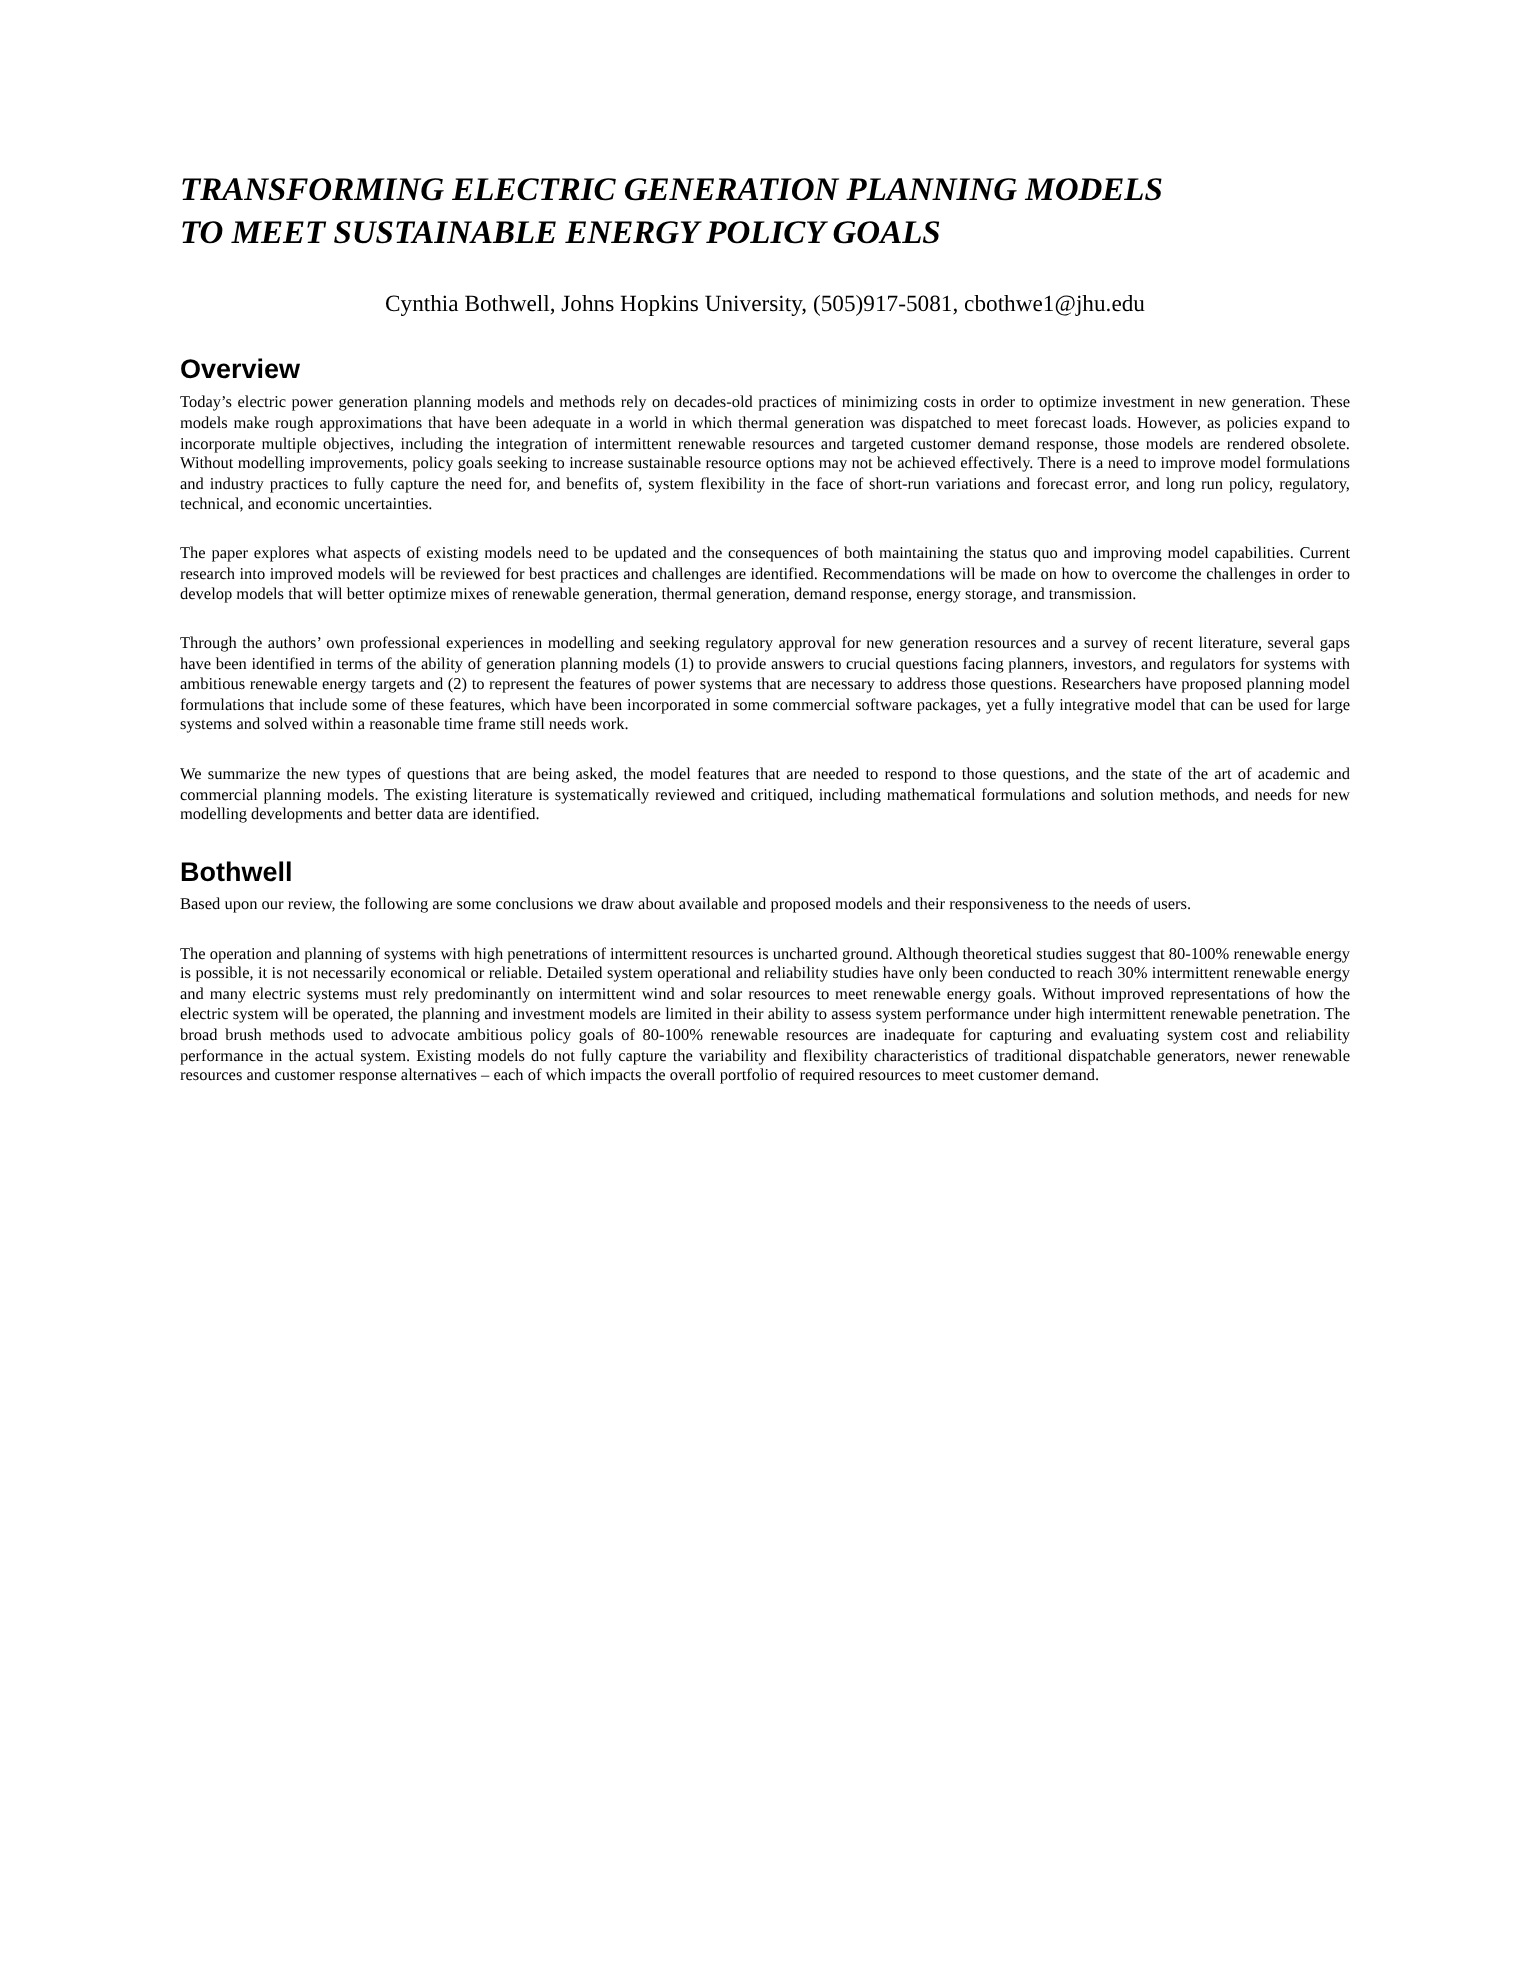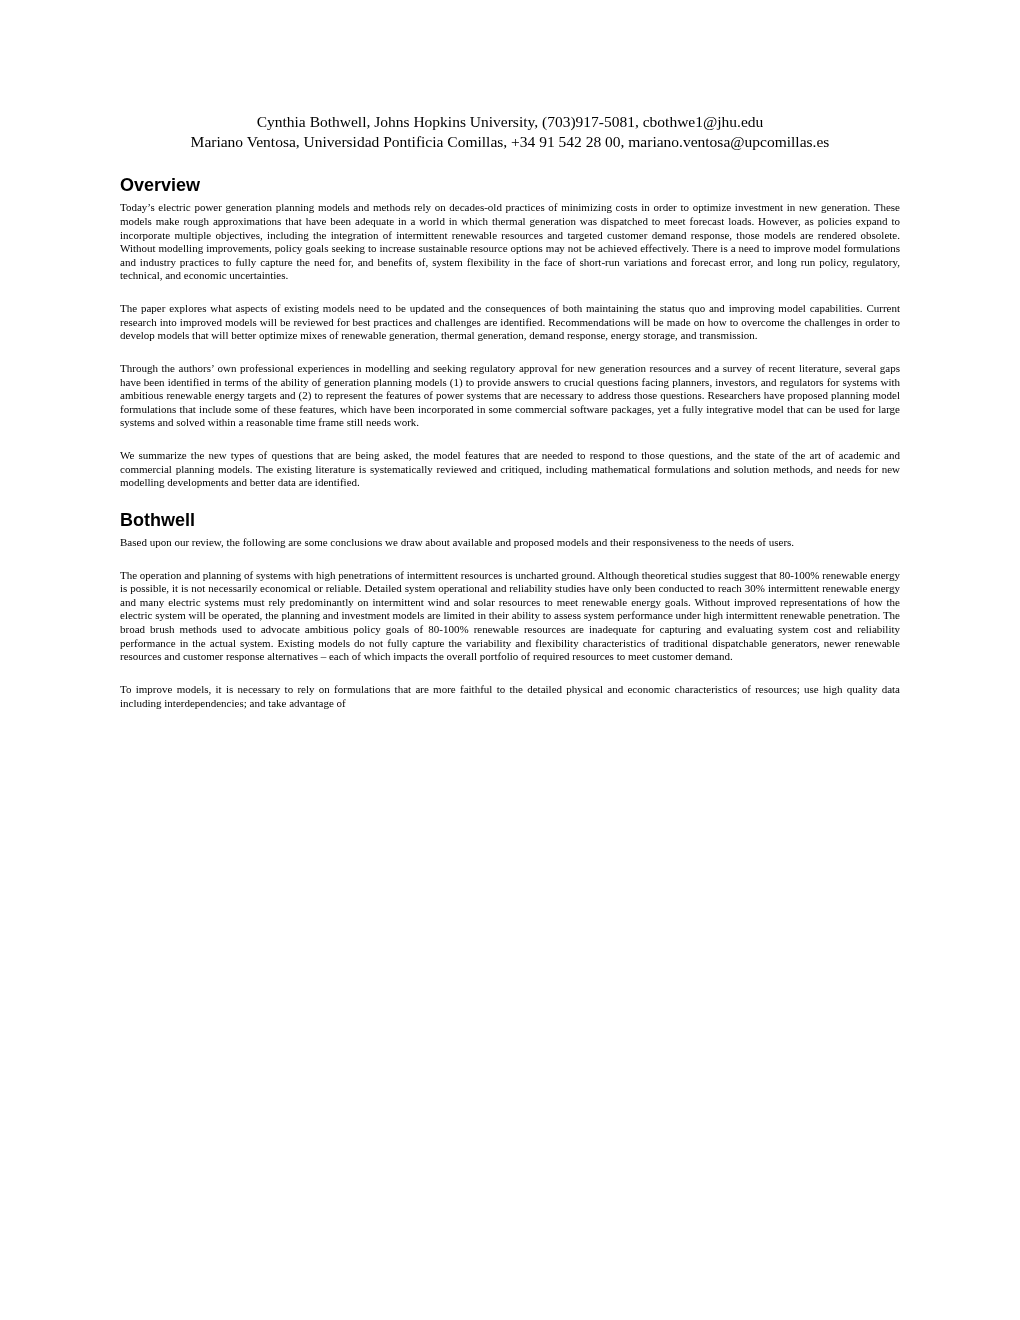--- a/index.html
+++ b/index.html
@@ -46,37 +46,39 @@
     line-height: 1.24;
     text-align: justify;
     margin: 0 0 19px 0;
   }
 </style>
 </head>
 <body>
 
 <div class="page">
 
+  <h1 class="title">
+    <span>TRANSFORMING ELECTRIC GENERATION PLANNING MODELS</span><br>
+    <span>TO MEET SUSTAINABLE ENERGY POLICY GOALS</span>
+  </h1>
 
   <div class="authors">
-    <div>Cynthia Bothwell, Johns Hopkins University, (703)917-5081, cbothwe1@jhu.edu</div>
-    <div>Mariano Ventosa, Universidad Pontificia Comillas, +34 91 542 28 00, mariano.ventosa@upcomillas.es</div>
+    <div>Cynthia Bothwell, Johns Hopkins University, (505)917-5081, cbothwe1@jhu.edu</div>
   </div>
 
   <section>
     <h2 class="section-heading first">Overview</h2>
     <p class="body-para">Today’s electric power generation planning models and methods rely on decades-old practices of minimizing costs in order to optimize investment in new generation.  These models make rough approximations that have been adequate in a world in which thermal generation was dispatched to meet forecast loads.   However, as policies expand to incorporate multiple objectives, including the integration of intermittent renewable resources and targeted customer demand response, those models are rendered obsolete.   Without modelling improvements, policy goals seeking to increase sustainable resource options may not be achieved effectively.  There is a need to improve model formulations and industry practices to fully capture the need for, and benefits of, system flexibility in the face of short-run variations and forecast error, and long run policy, regulatory, technical, and economic uncertainties.</p>
     <p class="body-para">The paper explores what aspects of existing models need to be updated and the consequences of both maintaining the status quo and improving model capabilities.   Current research into improved models will be reviewed for best practices and challenges are identified.  Recommendations will be made on how to overcome the challenges in order to develop models that will better optimize mixes of renewable generation, thermal generation, demand response, energy storage, and transmission.</p>
   </section>
 
   <section>
     <p class="body-para">Through the authors’ own professional experiences in modelling and seeking regulatory approval for new generation resources and a survey of recent literature, several gaps have been identified in terms of the ability of generation planning models (1) to provide answers to crucial questions facing planners, investors, and regulators for systems with ambitious renewable energy targets and (2) to represent the features of power systems that are necessary to address those questions.   Researchers have proposed planning model formulations that include some of these features, which have been incorporated in some commercial software packages, yet a fully integrative model that can be used for large systems and solved within a reasonable time frame still needs work.</p>
     <p class="body-para">We summarize the new types of questions that are being asked, the model features that are needed to respond to those questions, and the state of the art of academic and commercial planning models.    The existing literature is systematically reviewed and critiqued, including mathematical formulations and solution methods, and needs for new modelling developments and better data are identified.</p>
   </section>
 
   <section>
     <h2 class="section-heading">Bothwell</h2>
     <p class="body-para">Based upon our review, the following are some conclusions we draw about available and proposed models and their responsiveness to the needs of users.</p>
     <p class="body-para">The operation and planning of systems with high penetrations of intermittent resources is uncharted ground.  Although theoretical studies suggest that 80-100% renewable energy is possible, it is not necessarily economical or reliable.   Detailed system operational and reliability studies have only been conducted to reach 30% intermittent renewable energy and many electric systems must rely predominantly on intermittent wind and solar resources to meet renewable energy goals. Without improved representations of how the electric system will be operated, the planning and investment models are limited in their ability to assess system performance under high intermittent renewable penetration.   The broad brush methods used to advocate ambitious policy goals of 80-100% renewable resources are inadequate for capturing and evaluating system cost and reliability performance in the actual system.  Existing models do not fully capture the variability and flexibility characteristics of traditional dispatchable generators, newer renewable resources and customer response alternatives – each of which impacts the overall portfolio of required resources to meet customer demand.</p>
-    <p class="body-para">To improve models, it is necessary to rely on formulations that are more faithful to the detailed physical and economic characteristics of resources; use high quality data including interdependencies; and take advantage of</p>
   </section>
 
 </div>
 
 </body></html>

